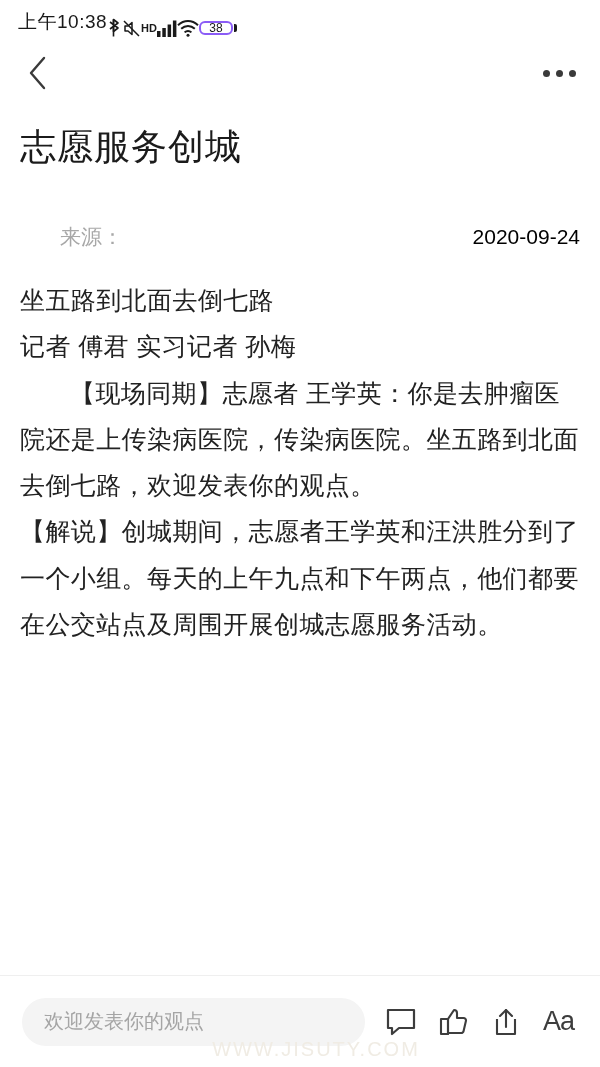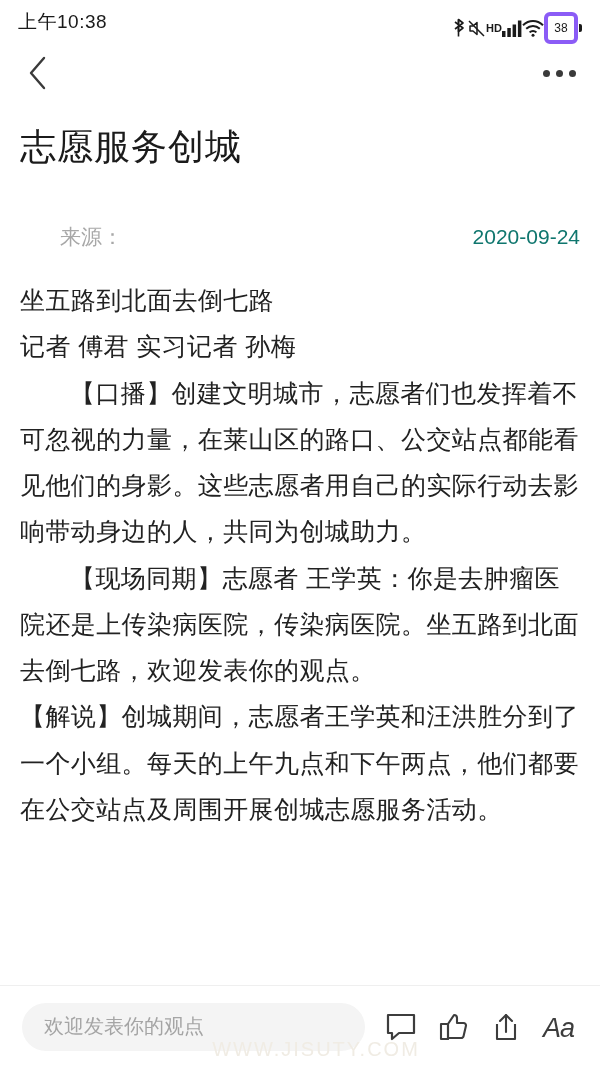--- a/index.html
+++ b/index.html
@@ -13,21 +13,20 @@
     font-family: "Liberation Sans", sans-serif;
     overflow: hidden;
     position: relative;
   }
 
   
   .status-bar {
     height: 44px;
     display: flex;
     align-items: center;
-    justify-content: space-between;
     padding: 0 18px;
     box-sizing: border-box;
     background: #ffffff;
   }
   .status-time {
     font-size: 19px;
     color: #1a1a1a;
     letter-spacing: 0.5px;
   }
   .status-icons {
@@ -35,22 +34,22 @@
     align-items: center;
     margin-top: 12px;
   }
   .status-icons svg { display: block; }
   .battery {
     display: inline-flex;
     align-items: center;
   }
   .battery-body {
     width: 34px;
-    height: 32px;
-    border: 4px solid #8b5cf6;
+    height: 14px;
+    border: 2px solid #8b5cf6;
     border-radius: 6px;
     display: flex;
     align-items: center;
     justify-content: center;
     box-sizing: border-box;
   }
   .battery-text {
     font-size: 12px;
     color: #1a1a1a;
     line-height: 1;
@@ -116,21 +115,21 @@
   .meta-row {
     display: flex;
     align-items: baseline;
     justify-content: space-between;
     margin-top: 54px;
     color: #a8a8a8;
     font-size: 21px;
     margin-left: 40px;
   }
   .meta-source { color: #a8a8a8; }
-  .meta-date { color: #0f766e; }
+  .meta-date { color: #000000; }
 
   .body-text {
     margin-top: 26px;
     font-size: 25px;
     line-height: 1.85;
     color: #222222;
     letter-spacing: 0.4px;
   }
   .body-text p {
     margin: 0;
@@ -148,21 +147,21 @@
     bottom: 0;
     overflow: hidden;
   }
 
   
   .bottom-bar {
     position: absolute;
     left: 0;
     right: 0;
     bottom: 0;
-    height: 82px;
+    height: 92px;
     background: #ffffff;
     border-top: 1px solid #efefef;
     display: flex;
     align-items: center;
     padding: 0 22px;
     box-sizing: border-box;
     gap: 20px;
   }
   .comment-box {
     flex: 1;
@@ -173,24 +172,23 @@
     align-items: center;
     padding: 0 22px;
     box-sizing: border-box;
   }
   .comment-placeholder {
     color: #a5a5a5;
     font-size: 20px;
   }
   .tool-icons {
     display: flex;
-    align-items: flex-end;
+    align-items: center;
     gap: 22px;
     padding-right: 4px;
-    font-style: italic;
   }
   .tool-icons span { display: flex; align-items: center; justify-content: center; }
   .font-icon {
     font-size: 27px;
     color: #3d3d3d;
     line-height: 1;
     letter-spacing: -1px;
   }
 
   
@@ -269,21 +267,20 @@
     <h1 class="article-title">志愿服务创城</h1>
 
     <div class="meta-row">
       <span class="meta-source">来源：</span>
       <span class="meta-date">2020-09-24</span>
     </div>
 
     <div class="body-text">
       <p>坐五路到北面去倒七路</p>
       <p>记者 傅君 实习记者 孙梅</p>
-      <p class="indent">【口播】创建文明城市，志愿者们也发挥着不可忽视的力量，在莱山区的路口、公交站点都能看见他们的身影。这些志愿者用自己的实际行动去影响带动身边的人，共同为创城助力。</p>
       <p class="indent">【现场同期】志愿者 王学英：你是去肿瘤医院还是上传染病医院，传染病医院。坐五路到北面去倒七路，欢迎发表你的观点。</p>
       <p>【解说】创城期间，志愿者王学英和汪洪胜分到了一个小组。每天的上午九点和下午两点，他们都要在公交站点及周围开展创城志愿服务活动。</p>
     </div>
   </div>
 </div>
 
 <div class="bottom-bar">
   <div class="comment-box">
     <span class="comment-placeholder">欢迎发表你的观点</span>
   </div>

